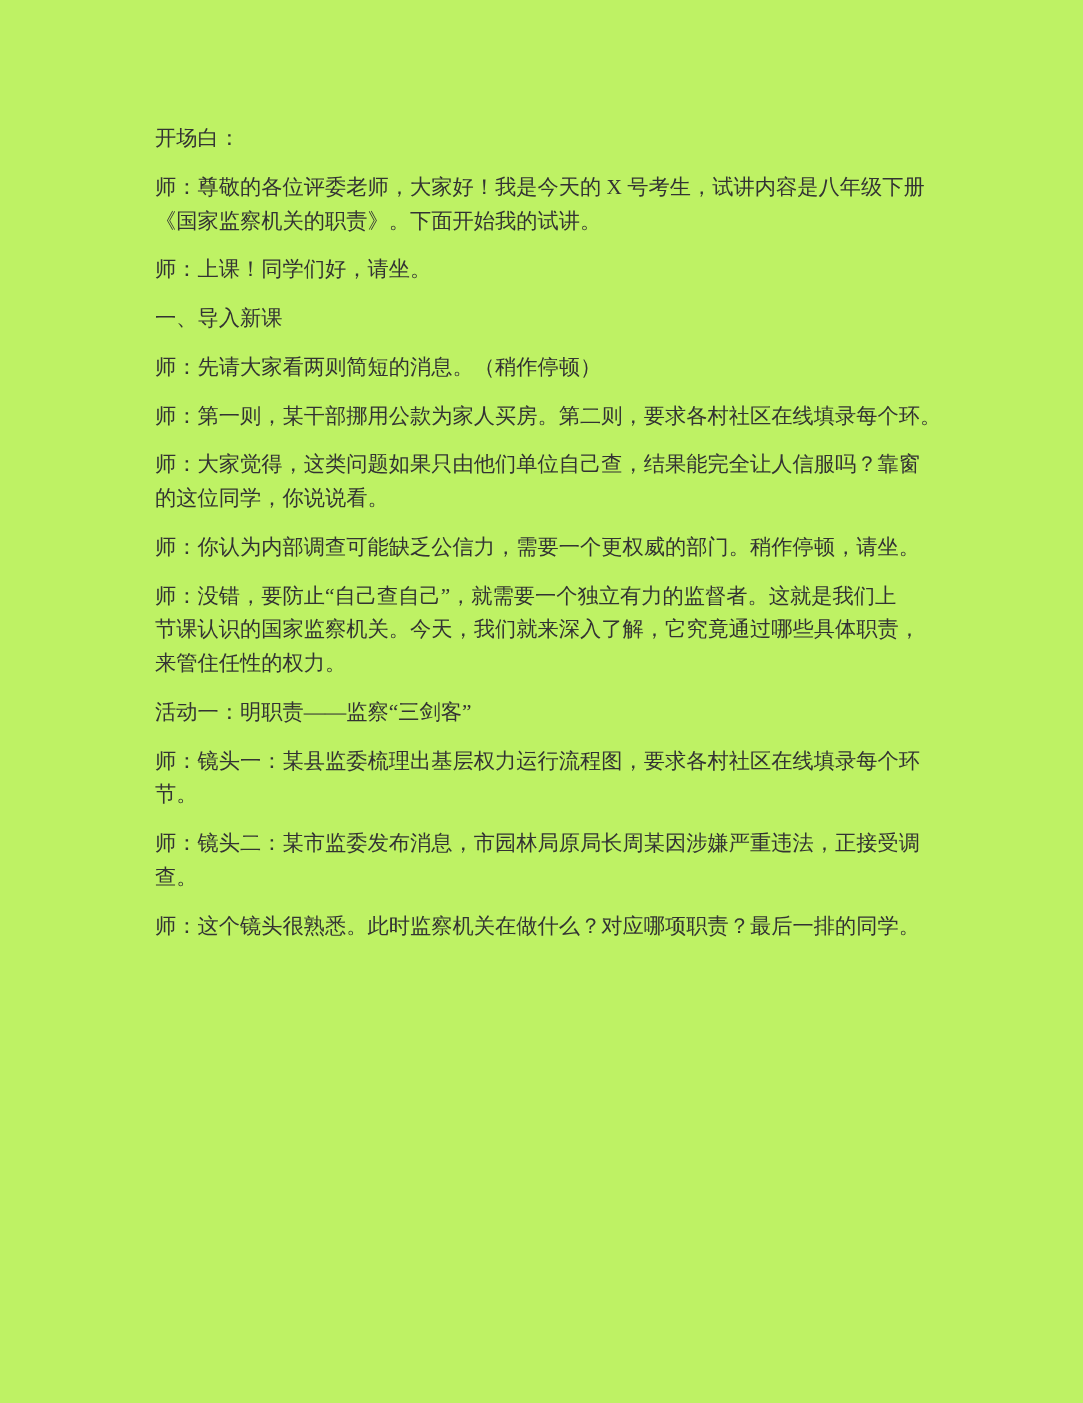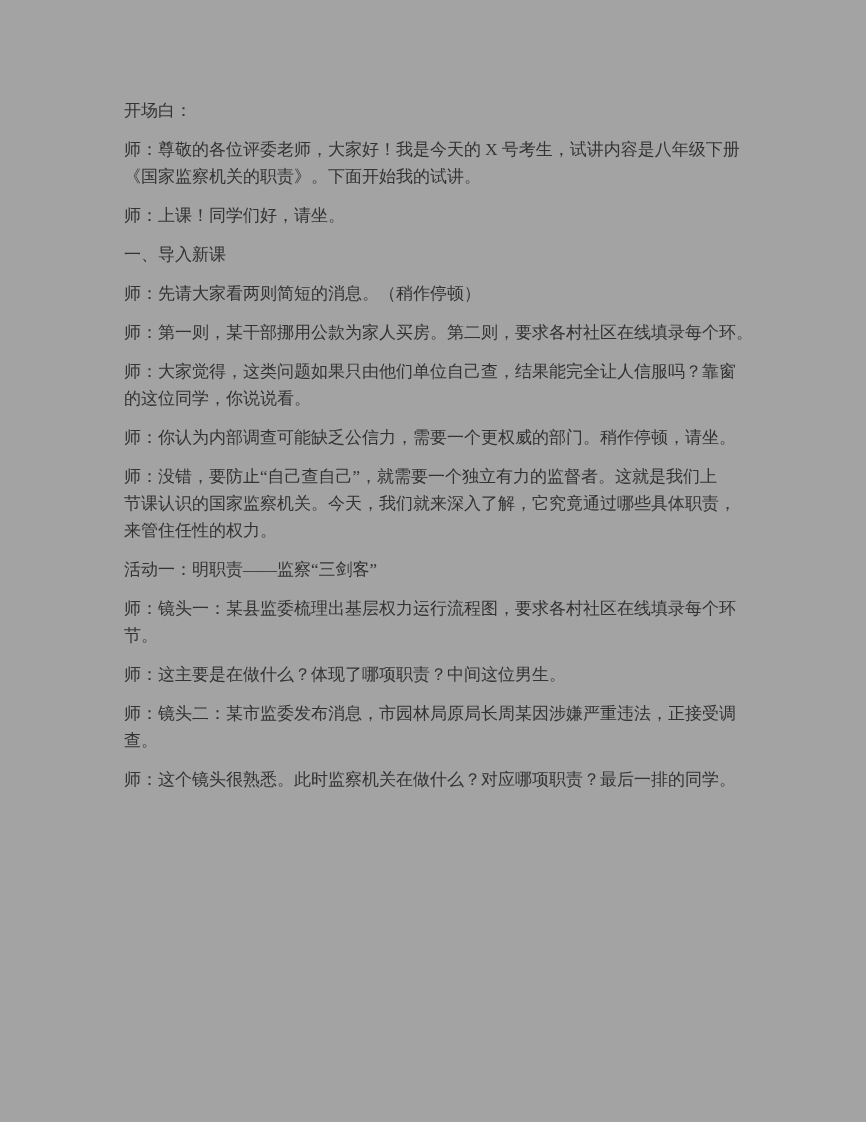--- a/index.html
+++ b/index.html
@@ -4,21 +4,21 @@
 <style>
   html, body {
     margin: 0;
     padding: 0;
     background: #ffffff;
   }
   .page {
     position: relative;
     width: 866px;
     height: 1122px;
-    background: #a3a3a3;
+    background: #bef264;
     overflow: hidden;
     font-family: "Liberation Serif", "DejaVu Serif", serif;
   }
   .doc-content {
     position: absolute;
     left: 124px;
     top: 97px;
     width: 660px;
   }
   .doc-content p {
@@ -45,18 +45,17 @@
     <p>师：第一则，某干部挪用公款为家人买房。第二则，要求各村社区在线填录每个环。</p>
     <p>师：大家觉得，这类问题如果只由他们单位自己查，结果能完全让人信服吗？靠窗
 的这位同学，你说说看。</p>
     <p>师：你认为内部调查可能缺乏公信力，需要一个更权威的部门。稍作停顿，请坐。</p>
     <p>师：没错，要防止“自己查自己”，就需要一个独立有力的监督者。这就是我们上
 节课认识的国家监察机关。今天，我们就来深入了解，它究竟通过哪些具体职责，
 来管住任性的权力。</p>
     <p>活动一：明职责——监察“三剑客”</p>
     <p>师：镜头一：某县监委梳理出基层权力运行流程图，要求各村社区在线填录每个环
 节。</p>
-    <p>师：这主要是在做什么？体现了哪项职责？中间这位男生。</p>
     <p>师：镜头二：某市监委发布消息，市园林局原局长周某因涉嫌严重违法，正接受调
 查。</p>
     <p>师：这个镜头很熟悉。此时监察机关在做什么？对应哪项职责？最后一排的同学。</p>
   </div>
 </div>
 
 </body></html>

